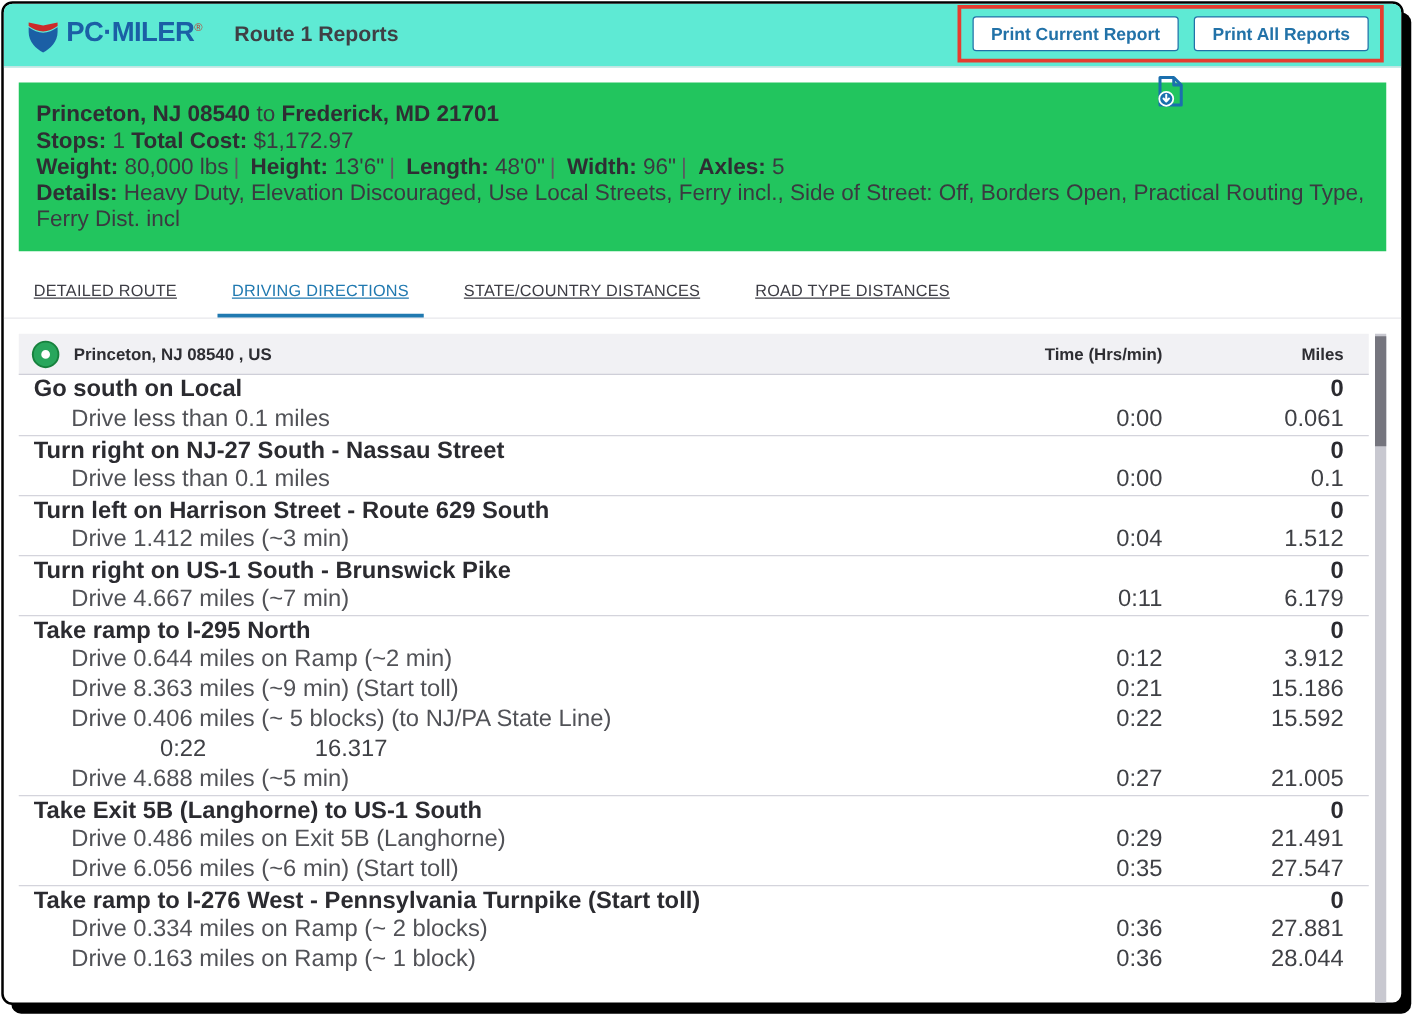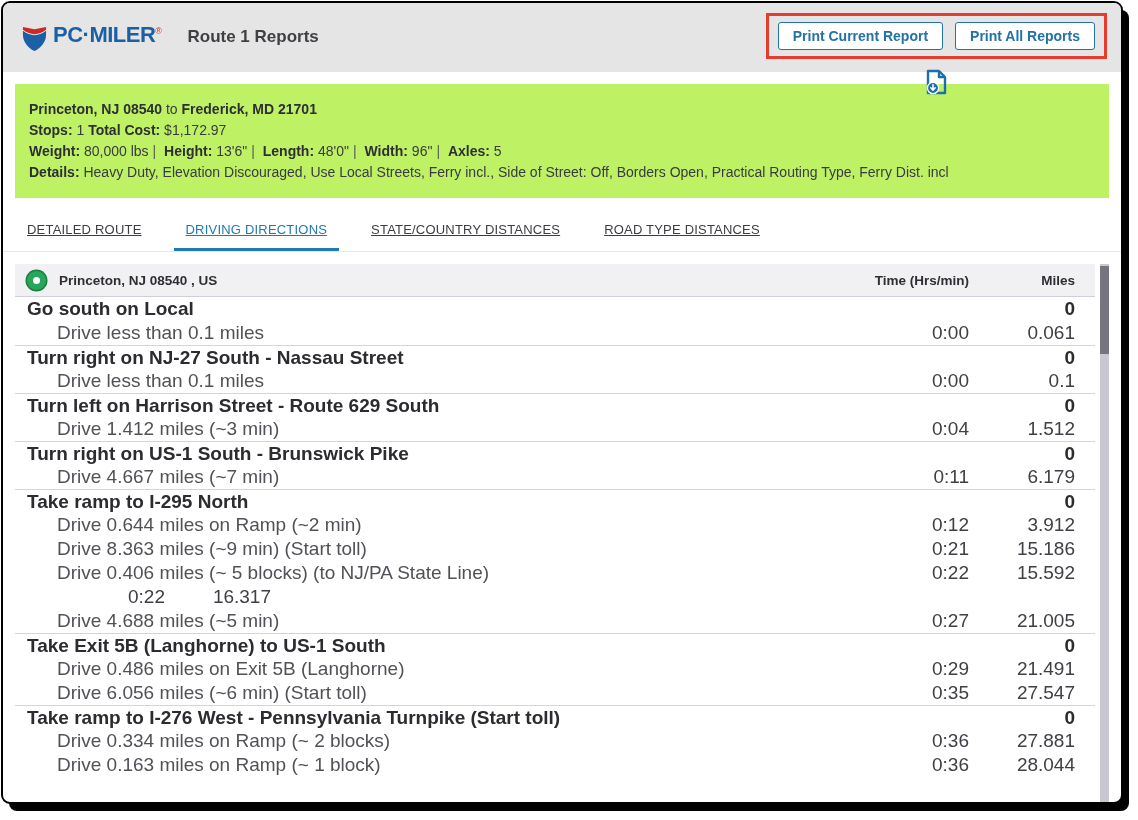--- a/index.html
+++ b/index.html
@@ -8,55 +8,55 @@
 
   .frame {
     position: absolute; left: 1px; top: 1px;
     width: 1122px; height: 803px;
     border: 2px solid #000; border-radius: 9px;
     box-shadow: 7px 8px 0 -1px #000;
     background: #fff; overflow: hidden;
   }
 
   
-  .topbar { height: 69px; display: flex; align-items: center; padding: 0 14px 0 18px; border-bottom: 1px solid #e3e3e8; background: #e5e5e5; }
+  .topbar { height: 51px; display: flex; align-items: center; padding: 0 14px 0 18px; border-bottom: 1px solid #e3e3e8; background: #5eead4; }
   .logo { display: flex; align-items: flex-start; gap: 5px; }
   .logo svg { margin-top: 3px; }
   .brand { font-size: 22px; font-weight: bold; color: #1b5fa5; letter-spacing: -0.5px; }
   .brand .reg { font-size: 9px; color: #c0392b; vertical-align: super; font-weight: normal; }
   .page-title { font-size: 17px; font-weight: 600; color: #3f3f44; margin-left: 26px; }
   .topbar-right { margin-left: auto; display: flex; align-items: center; gap: 10px; flex-direction: column; }
   .icon-btn { background: none; border: none; cursor: pointer; display: flex; align-items: center; }
   .highlight-box { border: 3px solid #e63c2f; padding: 6px 9px; display: flex; gap: 12px; align-items: center; }
   .print-btn {
     background: #fff; border: 1px solid #2272a8; color: #2272a8;
     font-family: "Liberation Sans", sans-serif; font-size: 14px; font-weight: 600;
     padding: 5px 14px; border-radius: 3px; cursor: pointer; white-space: nowrap;
   }
 
   
   .summary {
-    margin: 12px; background: #bef264; padding: 15px 14px;
-    font-size: 14px; line-height: 21px; color: #3a3a40;
+    margin: 12px; background: #22c55e; padding: 15px 14px;
+    font-size: 18px; line-height: 21px; color: #3a3a40;
   }
   .summary b { color: #2e2e33; }
   .sep { color: #5a5a60; padding: 0 4px; }
 
   
   .tabs { display: flex; padding: 0 12px; margin-top: 6px; border-bottom: 1px solid #e7e7ec; }
   .tab {
     font-size: 13px; letter-spacing: 0.2px; color: #3c3c44; font-weight: 500;
     padding: 12px 12px 11px; margin-right: 20px; cursor: pointer;
     border-bottom: 3px solid transparent; white-space: nowrap; text-decoration: underline;
   }
   .tab.active { color: #2079b0; border-bottom-color: #2079b0; }
 
   
   .table-wrap { position: relative; margin: 12px 26px 0 12px; height: 543px; border-bottom: 1px solid #d9d9e0; }
-  .trow { display: flex; align-items: center; }
+  .trow { display: flex; align-items: center; gap: 39px; }
   .thead {
     background: #f1f1f4; height: 33px; font-weight: bold; font-size: 13.5px; color: #2e2e33;
     border-bottom: 1px solid #cfcfd8;
   }
   .origin-cell { display: flex; align-items: center; gap: 13px; padding-left: 12px; flex: 1; }
   .origin-marker {
     width: 19px; height: 19px; border-radius: 50%;
     background: #fff; border: 6px solid #28a65c;
     box-shadow: 0 0 0 1.5px #17813d;
   }

